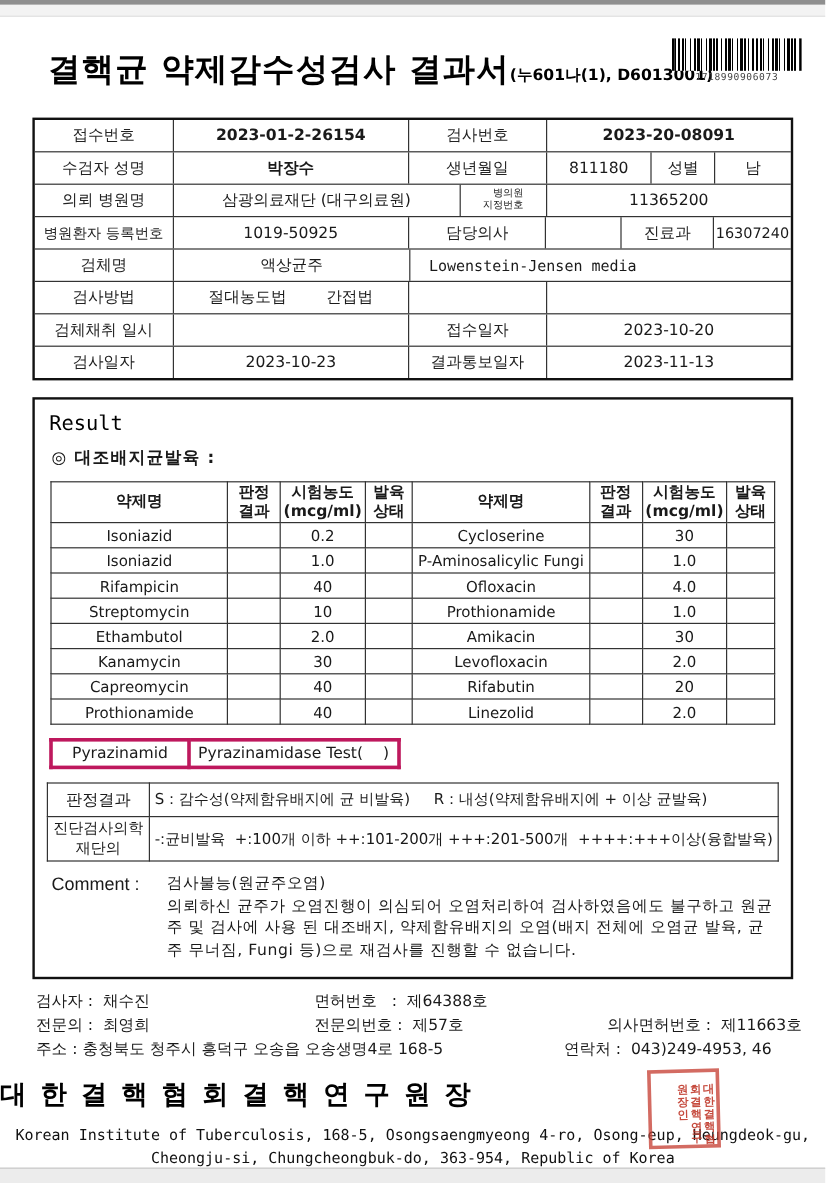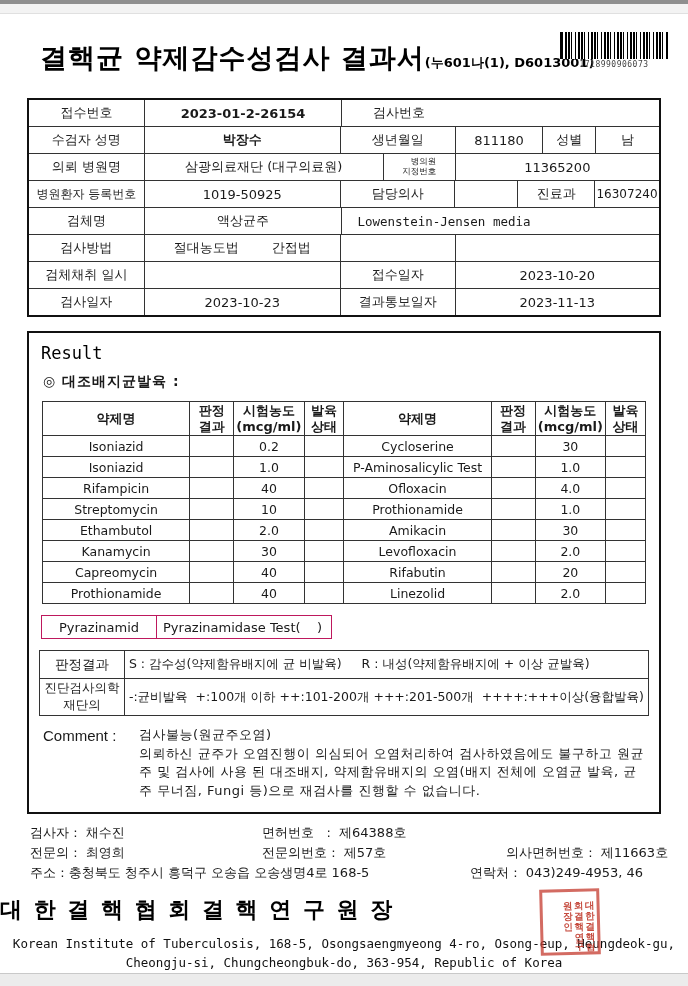--- a/index.html
+++ b/index.html
@@ -34,21 +34,21 @@
   .result-title{font-family:"DejaVu Sans Mono",monospace;font-size:17px;color:#000;margin:2px 0 0 2px;}
   .result-sub{font-size:14px;font-weight:bold;margin:10px 0 0 4px;letter-spacing:1px;}
 
   table.drug{border-collapse:collapse;width:99%;margin:10px auto 0 auto;table-layout:fixed;}
   table.drug th,table.drug td{border:1px solid #333;font-size:12.5px;text-align:center;padding:1px 2px;height:21px;box-sizing:border-box;overflow:hidden;}
   table.drug{border:1.5px solid #111;}
   table.drug th{font-weight:bold;font-size:13px;height:34px;line-height:1.2;}
   td.long-drug{font-size:10.5px;}
 
   table.pyra{border-collapse:collapse;margin:11px 0 0 2px;}
-  table.pyra td{border:1px solid #be185d;font-size:13px;height:23px;box-sizing:border-box;padding:1px 6px;}
+  table.pyra td{border:3px solid #be185d;font-size:13px;height:23px;box-sizing:border-box;padding:1px 6px;}
   table.pyra{border:1.5px solid #111;}
   .pyra-label{width:115px;text-align:center;}
   .pyra-val{width:175px;text-align:left;}
 
   table.judge{border-collapse:collapse;width:100%;margin-top:11px;}
   table.judge{border:1.5px solid #111;}
   table.judge td{border:1px solid #333;height:28px;box-sizing:border-box;padding:1px 4px;}
   .judge-label{width:138px;text-align:center;font-weight:normal;font-size:13.5px;}
   .judge-text{font-size:12.5px;text-align:left;padding-left:10px;}
 
@@ -86,20 +86,21 @@
       <div class="barcode-bars"></div>
       <div class="barcode-text">1718990906073</div>
     </div>
   </div>
 
   <div class="info">
     <div class="irow">
       <div class="icell ilabel" style="width:115px">접수번호</div>
       <div class="icell ival-bold" style="width:197px">2023-01-2-26154</div>
       <div class="icell ilabel" style="width:115px">검사번호</div>
+      <div class="icell ival-bold" style="width:205px">2023-20-08091</div>
     </div>
     <div class="irow">
       <div class="icell ilabel" style="width:115px">수검자 성명</div>
       <div class="icell ival-bold" style="width:197px">박장수</div>
       <div class="icell ilabel" style="width:115px">생년월일</div>
       <div class="icell" style="width:88px">811180</div>
       <div class="icell ilabel" style="width:53px">성별</div>
       <div class="icell" style="width:64px">남</div>
     </div>
     <div class="irow">
@@ -177,21 +178,21 @@
         <td>Cycloserine</td>
         <td></td>
         <td>30</td>
         <td></td>
       </tr>
       <tr>
         <td>Isoniazid</td>
         <td></td>
         <td>1.0</td>
         <td></td>
-        <td class="long-drug">P-Aminosalicylic Test</td>
+        <td class="long-drug">P-Aminosalicylic Fungi</td>
         <td></td>
         <td>1.0</td>
         <td></td>
       </tr>
       <tr>
         <td>Rifampicin</td>
         <td></td>
         <td>40</td>
         <td></td>
         <td>Ofloxacin</td>

